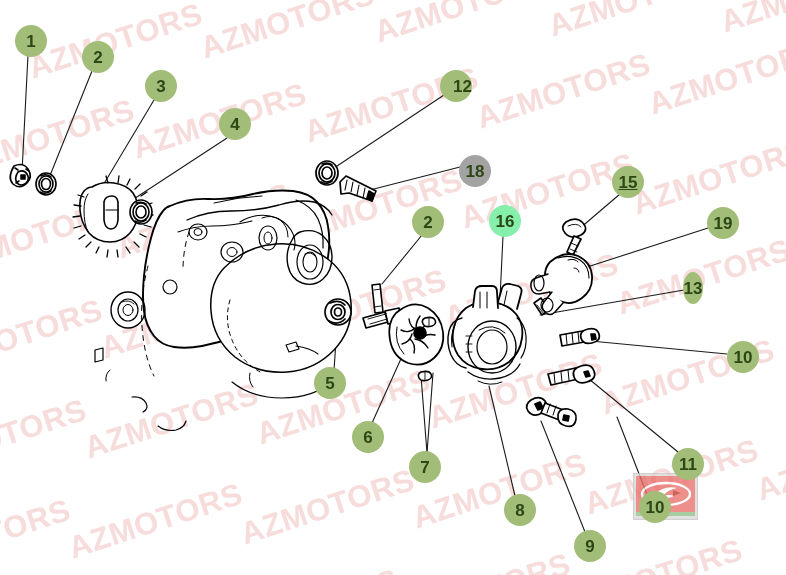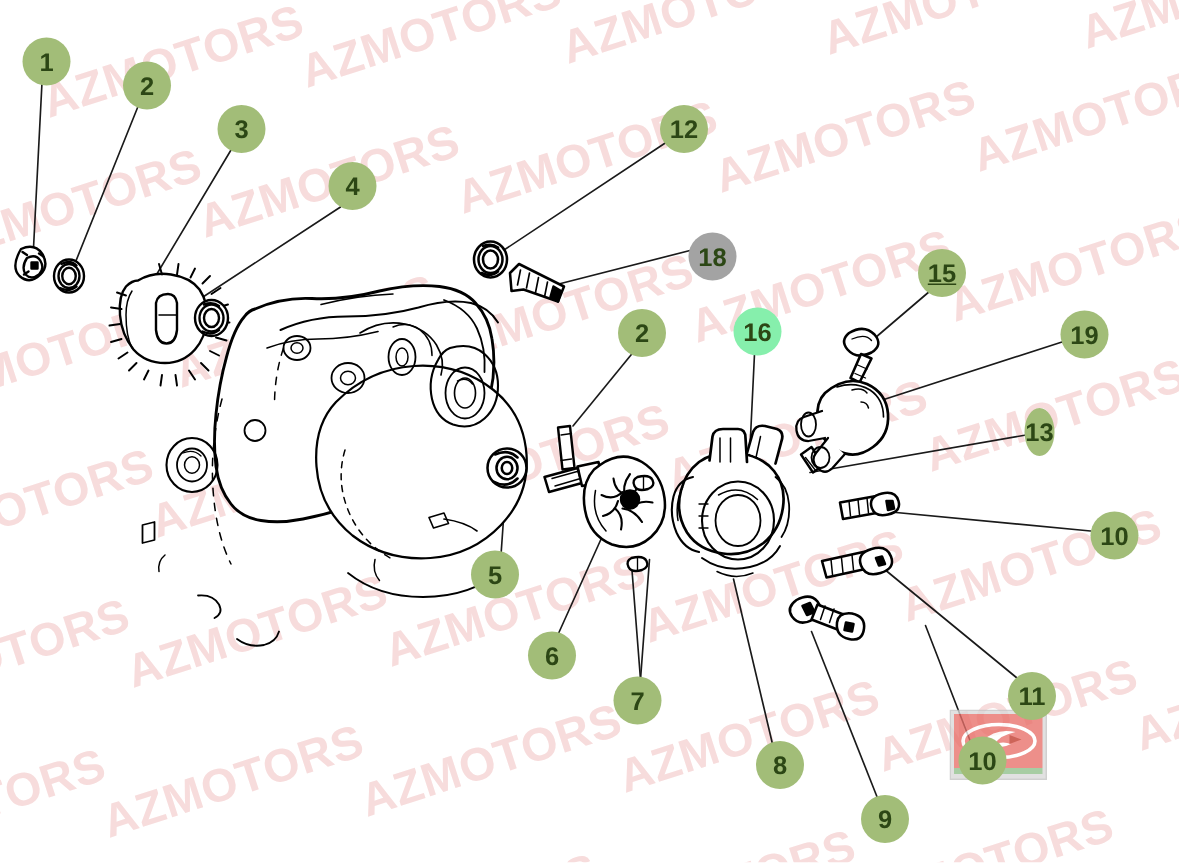--- a/index.html
+++ b/index.html
@@ -435,21 +435,21 @@
       </div>
       <div class="callout" style="left: 590px; top: 546px; background: rgb(162, 189, 120); color: rgb(44, 71, 21); width: 32px; height: 32px; margin-left: -16px; margin-top: -16px;">
         <span>9</span>
       </div>
       <div class="callout" style="left: 743px; top: 357px; background: rgb(162, 189, 120); color: rgb(44, 71, 21); width: 32px; height: 32px; margin-left: -16px; margin-top: -16px;">
         <span>10</span>
       </div>
       <div class="callout" style="left: 688px; top: 464px; background: rgb(162, 189, 120); color: rgb(44, 71, 21); width: 32px; height: 32px; margin-left: -16px; margin-top: -16px;">
         <span>11</span>
       </div>
-      <div class="callout" style="left: 456px; top: 86px; background: rgb(162, 189, 120); color: rgb(44, 71, 21); width: 32px; height: 32px; margin-left: -16px; margin-top: -16px;">
+      <div class="callout" style="left: 456px; top: 86px; background: rgb(162, 189, 120); color: rgb(44, 71, 21); width: 32px; height: 32px; margin-left: -16px; margin-top: -16px; justify-content: flex-end;">
         <span>12</span>
       </div>
       <div class="callout" style="left: 699px; top: 288px; background: rgb(162, 189, 120); color: rgb(44, 71, 21); width: 20px; height: 32px; margin-left: -16px; margin-top: -16px;">
         <span>13</span>
       </div>
       <div class="callout" style="left: 723px; top: 223px; background: rgb(162, 189, 120); color: rgb(44, 71, 21); width: 32px; height: 32px; margin-left: -16px; margin-top: -16px;">
         <span>19</span>
       </div>
       <div class="callout" style="left: 628px; top: 182px; background: rgb(162, 189, 120); color: rgb(44, 71, 21); width: 32px; height: 32px; margin-left: -16px; margin-top: -16px; text-decoration: underline;">
         <span>15</span>

